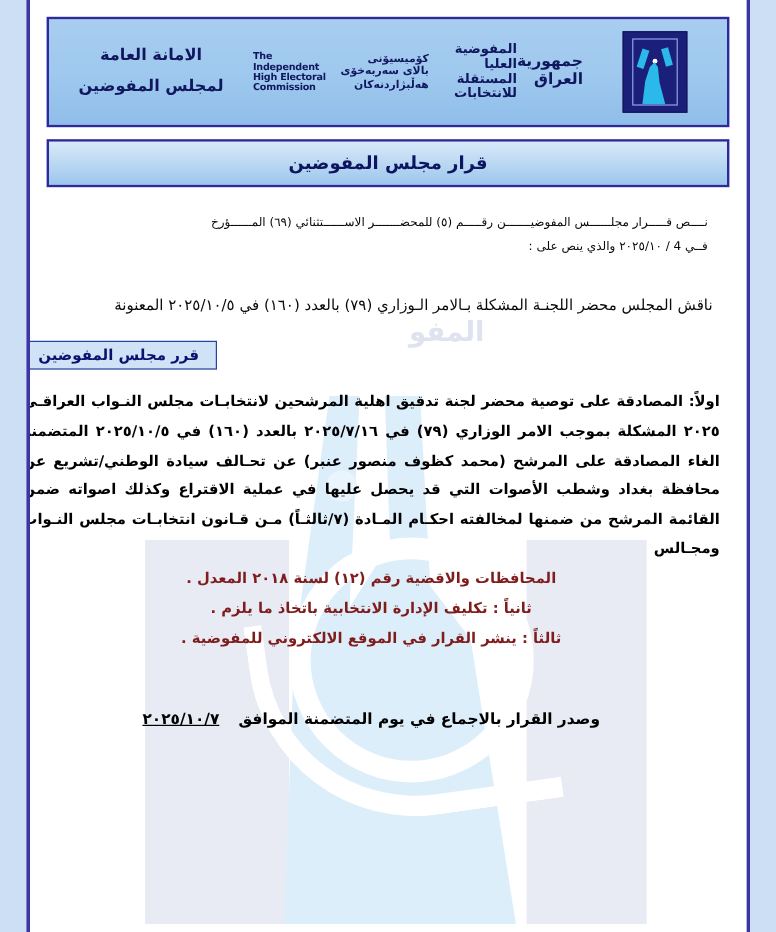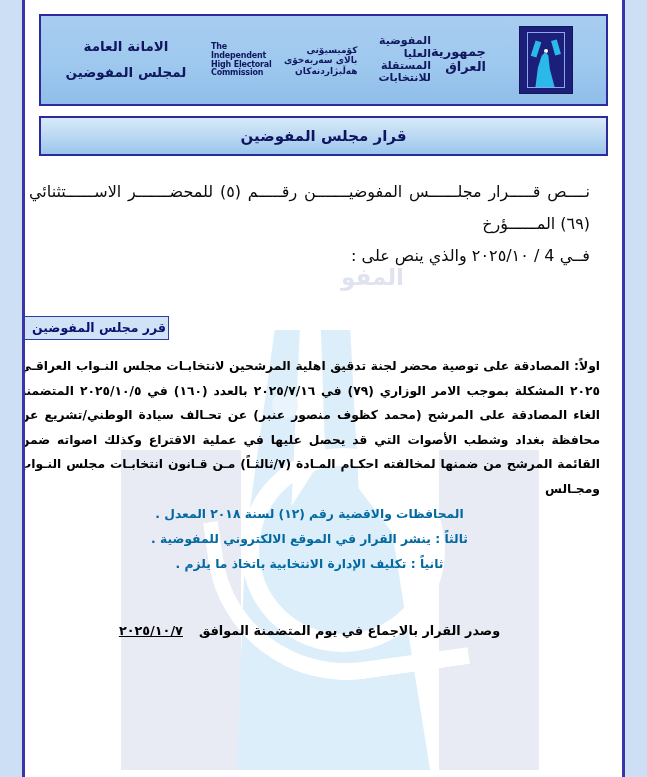--- a/index.html
+++ b/index.html
@@ -257,21 +257,21 @@
     position: absolute;
     left: 14px;
     right: 14px;
     top: 160px;
     bottom: 8px;
     color: #0a0a0a;
   }
   .p-intro {
     margin: 16px 18px 0 18px;
     font-family: "DejaVu Sans", sans-serif;
-    font-size: 16px;
+    font-size: 10px;
     line-height: 2.0;
     text-align: justify;
     letter-spacing: 0.4px;
   }
   .p-intro .l2 {
     display: block;
     text-align: right;
   }
   .p-discuss {
     margin: 26px 14px 0 14px;
@@ -284,21 +284,21 @@
     display: block;
     text-align: right;
   }
   .p-discuss b { font-weight: bold; }
 
   .decided-box {
     margin: 18px 36px 0 0;
     display: inline-block;
     border: 1px solid #2b3fa0;
     background: #cfe2f6;
-    padding: 3px 2px 4px 14px;
+    padding: 3px 14px 4px 14px;
     font-family: "DejaVu Sans", sans-serif;
     font-weight: bold;
     font-size: 12.5px;
     color: #0a1170;
   }
   .decided-row {
     display: flex;
     justify-content: flex-end;
     padding-left: 6px;
   }
@@ -312,21 +312,21 @@
     text-align: justify;
     color: #000000;
   }
   .clause-line {
     margin: 0 14px;
     font-family: "DejaVu Sans", sans-serif;
     font-weight: bold;
     font-size: 12.3px;
     line-height: 2.05;
     text-align: center;
-    color: #0369a1;
+    color: #7f1d1d;
   }
   .closing {
     margin: 46px 0 0 0;
     font-family: "DejaVu Sans", sans-serif;
     font-weight: bold;
     font-size: 12.8px;
     text-align: center;
     color: #000000;
   }
   .closing .dt { margin-right: 16px; text-decoration: underline; }
@@ -402,30 +402,31 @@
     <div class="body-area content-layer">
 
       <div class="stamp-wm">المفو</div>
 
       <div class="p-intro">
         <span>نــــص قـــــرار مجلــــــس المفوضيـــــــن رقـــــم (٥) للمحضـــــــر الاســــــتثنائي (٦٩) المــــــؤرخ</span>
         <span class="l2">فــي  4 /  ٢٠٢٥/١٠ والذي ينص على :</span>
       </div>
 
       <div class="p-discuss">
+        <span>ناقش المجلس محضر اللجنـة المشكلة بـالامر الـوزاري (٧٩) بالعدد (١٦٠) في ٢٠٢٥/١٠/٥ المعنونة</span>
       </div>
 
       <div class="decided-row">
         <div class="decided-box">قرر مجلس المفوضين</div>
       </div>
 
       <div class="p-clause">اولاً: المصادقة على توصية محضر لجنة تدقيق اهلية المرشحين لانتخابـات مجلس النـواب العراقـي ٢٠٢٥ المشكلة بموجب الامر الوزاري (٧٩) في ٢٠٢٥/٧/١٦ بالعدد (١٦٠) في ٢٠٢٥/١٠/٥ المتضمنة الغاء المصادقة على المرشح (محمد كظوف منصور عنبر) عن تحـالف سيادة الوطني/تشريع عن محافظة بغداد وشطب الأصوات التي قد يحصل عليها في عملية الاقتراع وكذلك اصواته ضمن القائمة المرشح من ضمنها لمخالفته احكـام المـادة (٧/ثالثـاً) مـن قـانون انتخابـات مجلس النـواب ومجـالس</div>
       <div class="clause-line">المحافظات والاقضية رقم (١٢) لسنة ٢٠١٨ المعدل .</div>
+      <div class="clause-line">ثانياً : تكليف الإدارة الانتخابية باتخاذ ما يلزم .</div>
       <div class="clause-line">ثالثاً : ينشر القرار في الموقع الالكتروني للمفوضية .</div>
-      <div class="clause-line">ثانياً : تكليف الإدارة الانتخابية باتخاذ ما يلزم .</div>
 
       <div class="closing">
         <span>وصدر القرار بالاجماع في يوم المتضمنة الموافق</span><span class="dt">٢٠٢٥/١٠/٧</span>
       </div>
 
     </div>
 
   </div>
 </div>
 

